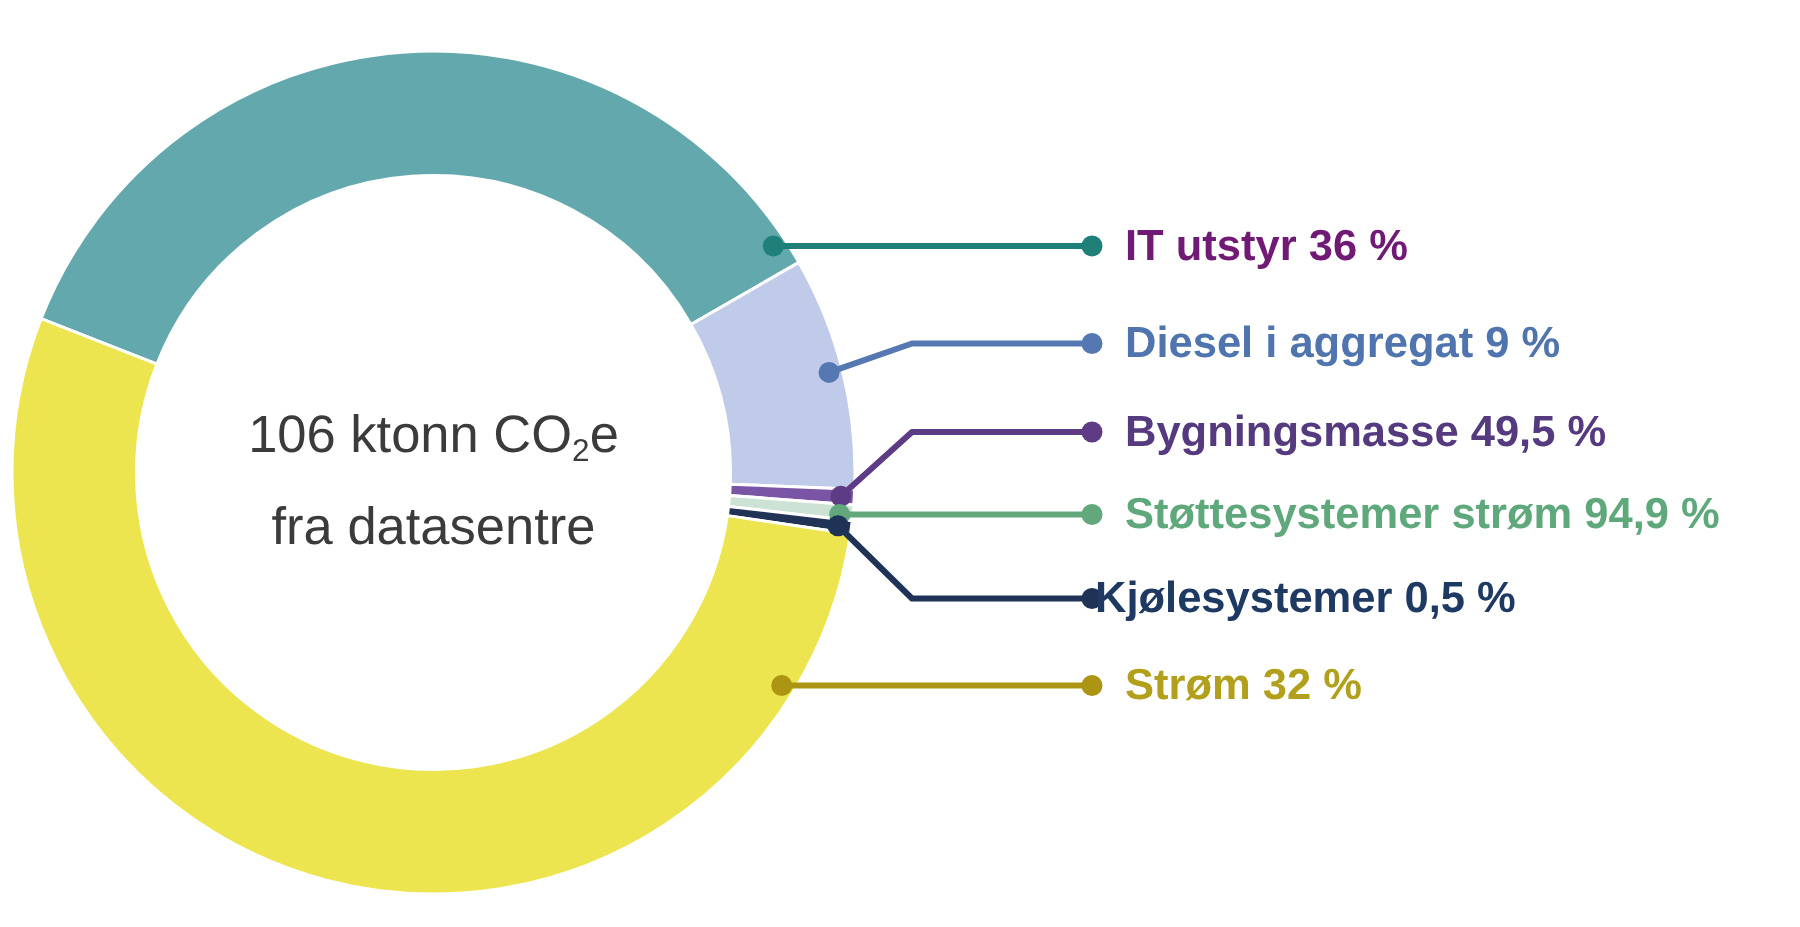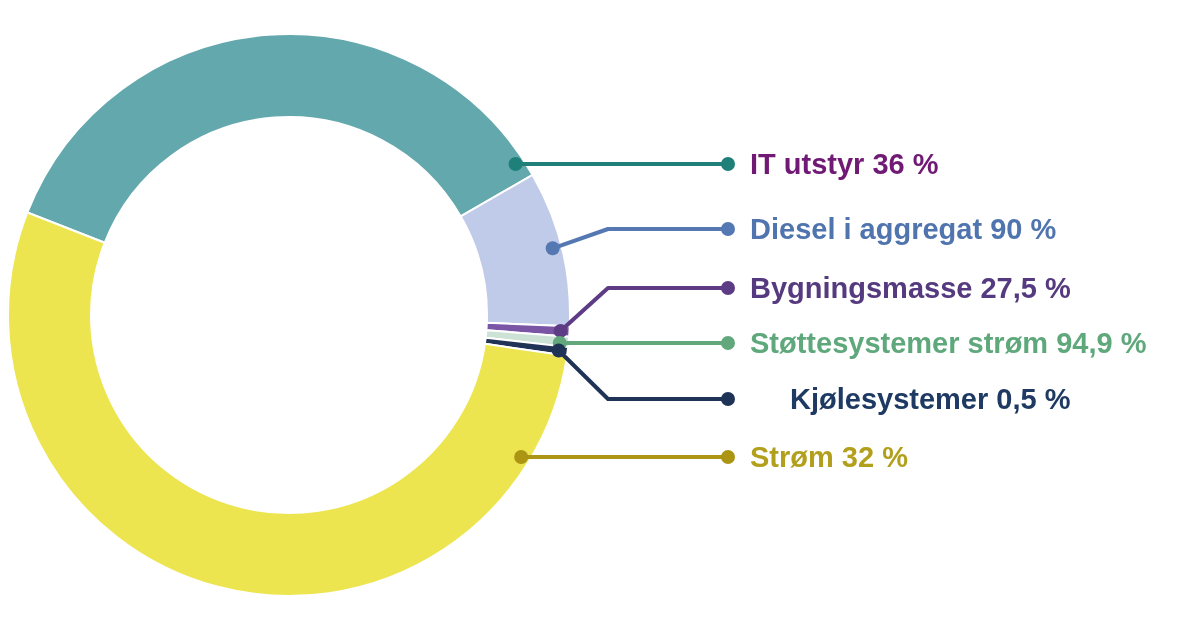--- a/index.html
+++ b/index.html
@@ -71,24 +71,26 @@
       <circle cx="728" cy="343" r="7" fill="#62a87c"></circle>
       <polyline points="558.6730022936765,350.503124283854 608,399 728,399" fill="none" stroke="#1e3356" stroke-width="4" stroke-linejoin="round"></polyline>
       <circle cx="558.6730022936765" cy="350.503124283854" r="7" fill="#1e3356"></circle>
       <circle cx="728" cy="399" r="7" fill="#1e3356"></circle>
       <polyline points="521.165816858889,457 728,457" fill="none" stroke="#ab9513" stroke-width="4" stroke-linejoin="round"></polyline>
       <circle cx="521.165816858889" cy="457" r="7" fill="#ab9513"></circle>
       <circle cx="728" cy="457" r="7" fill="#ab9513"></circle>
     </svg>
 
   <div class="center-label">
+    <div><span>106 ktonn CO</span><span class="sub">2</span><span>e</span></div>
+    <div>fra datasentre</div>
   </div>
 
   <div id="legend">
       <div class="legend-label" style="left: 750px; top: 143px; color: #701a75;">IT utstyr 36 %</div>
-      <div class="legend-label" style="left: 750px; top: 208px; color: rgb(79, 116, 174);">Diesel i aggregat 90 %</div>
-      <div class="legend-label" style="left: 750px; top: 267px; color: rgb(85, 58, 127);">Bygningsmasse 27,5 %</div>
+      <div class="legend-label" style="left: 750px; top: 208px; color: rgb(79, 116, 174);">Diesel i aggregat 9 %</div>
+      <div class="legend-label" style="left: 750px; top: 267px; color: rgb(85, 58, 127);">Bygningsmasse 49,5 %</div>
       <div class="legend-label" style="left: 750px; top: 322px; color: rgb(94, 168, 123);">Støttesystemer strøm 94,9 %</div>
-      <div class="legend-label" style="left: 790px; top: 378px; color: rgb(30, 58, 99);">Kjølesystemer 0,5 %</div>
+      <div class="legend-label" style="left: 730px; top: 378px; color: rgb(30, 58, 99);">Kjølesystemer 0,5 %</div>
       <div class="legend-label" style="left: 750px; top: 436px; color: rgb(178, 160, 28);">Strøm 32 %</div>
     </div>
 
 </div>
 
 </body></html>

